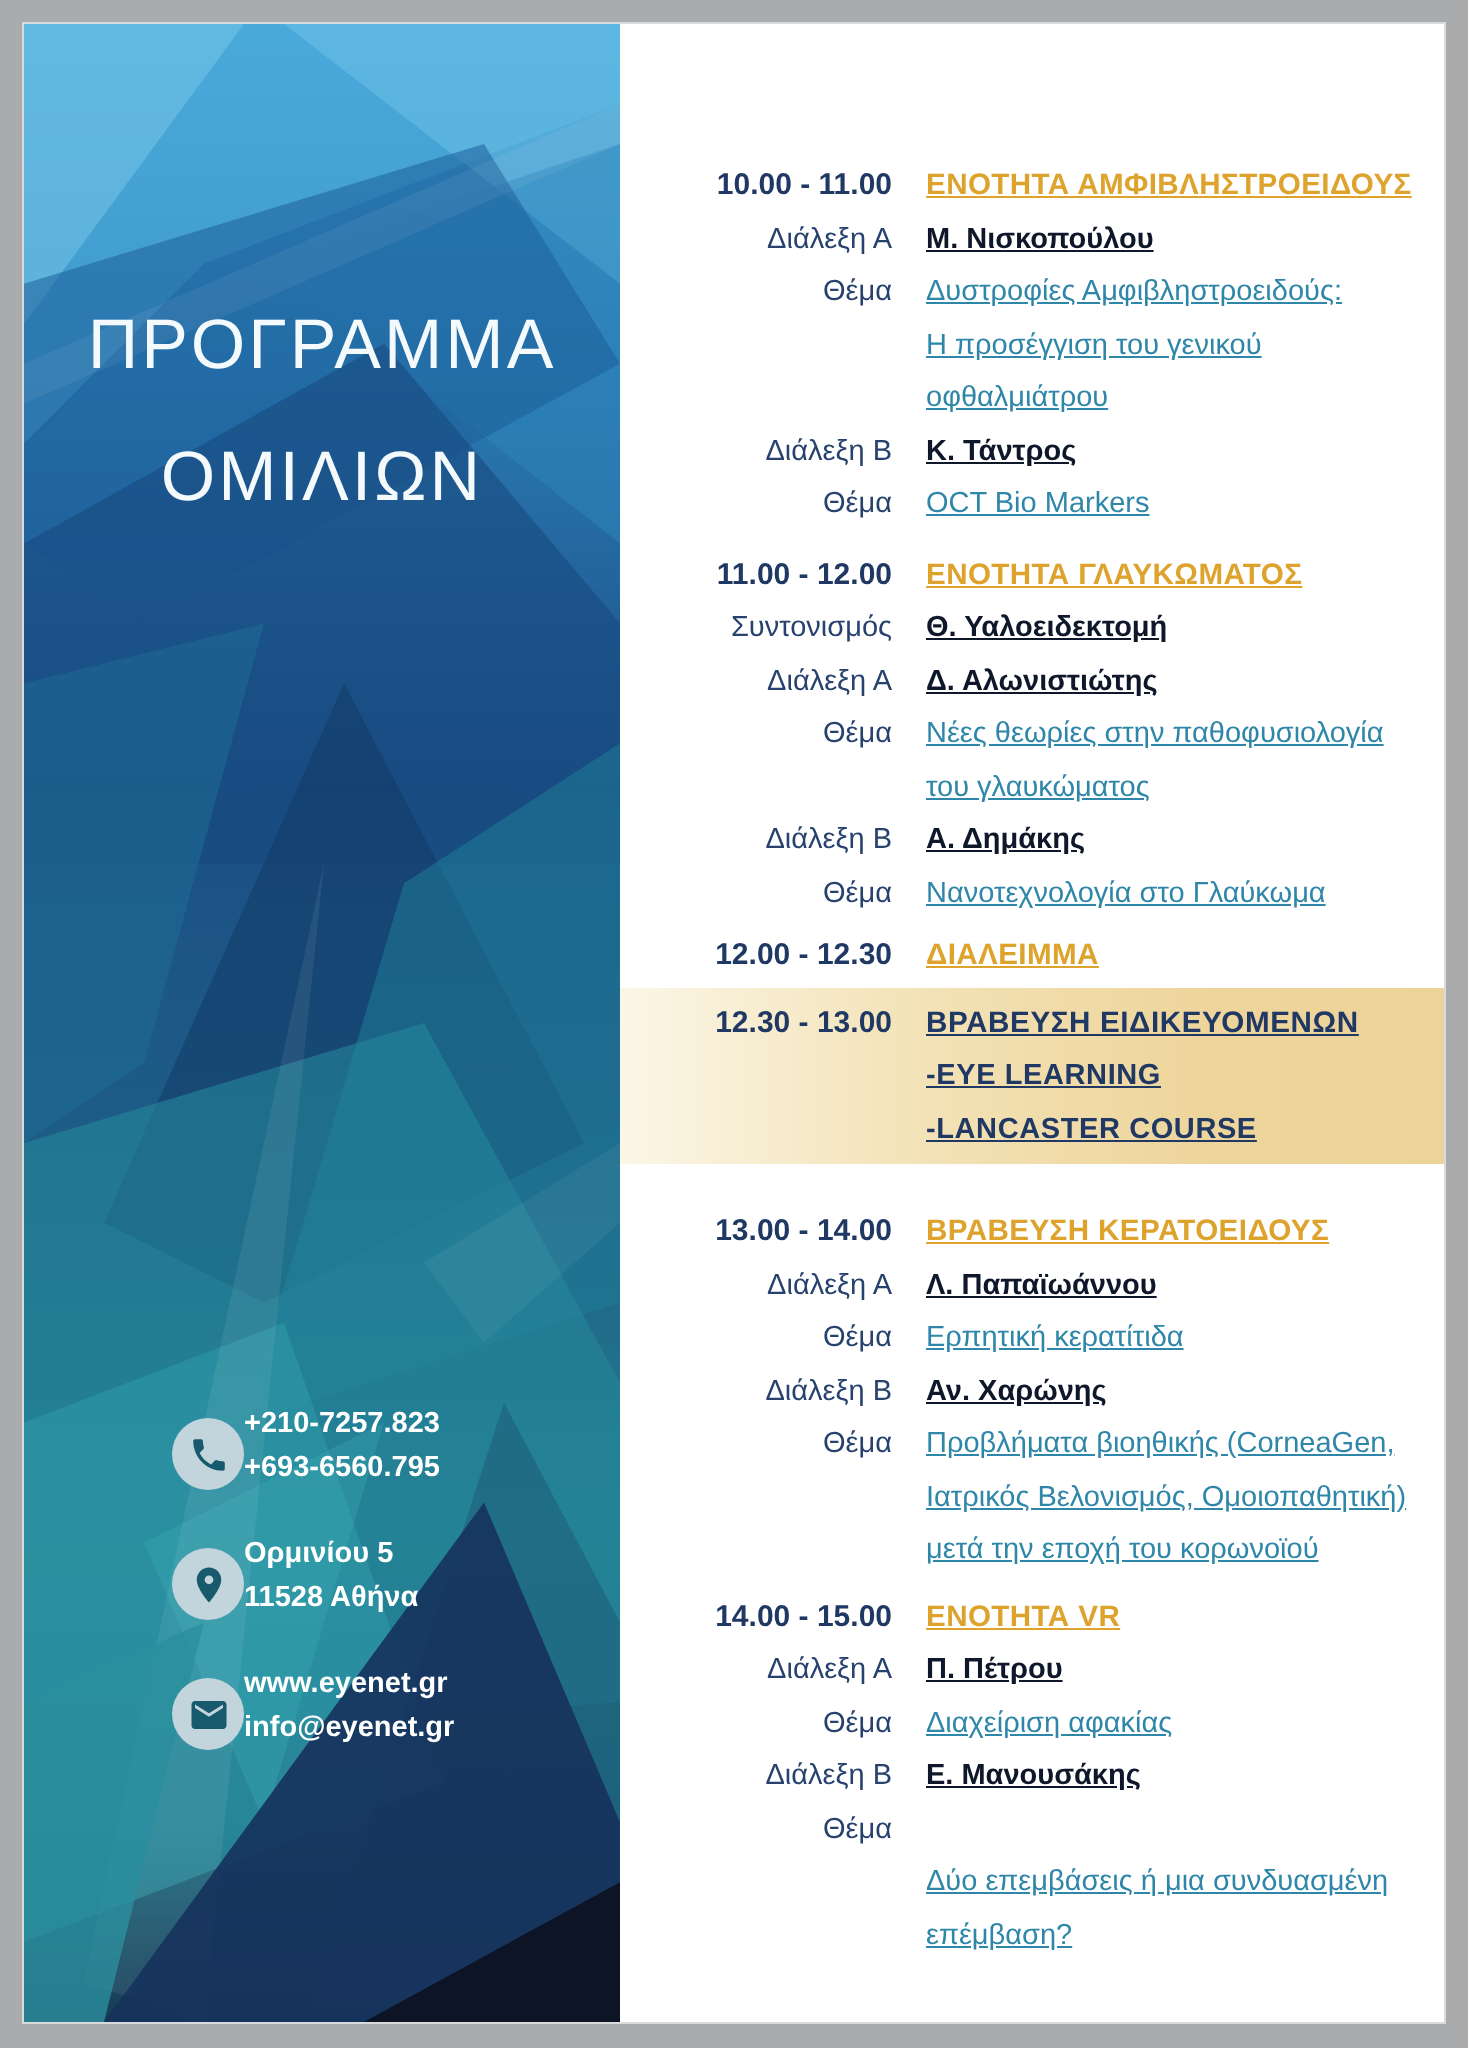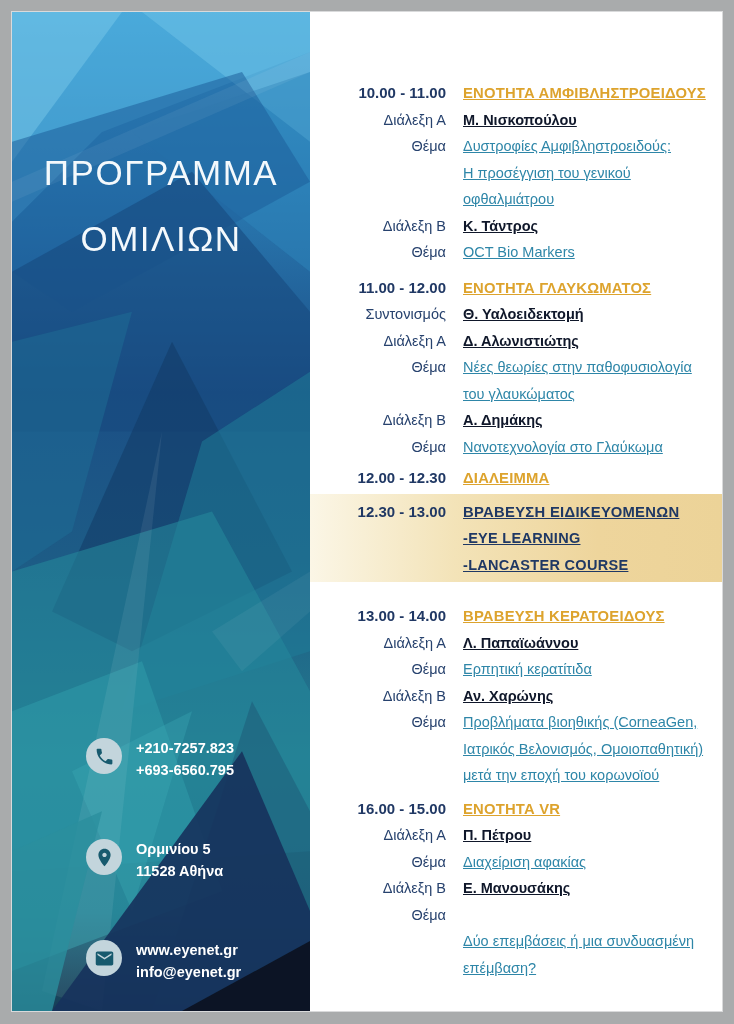--- a/index.html
+++ b/index.html
@@ -7,21 +7,21 @@
   body{font-family:"Liberation Sans","DejaVu Sans",sans-serif;}
   .poster{position:relative;width:734px;height:1024px;background:#a9abac;margin:0 auto;}
   .poster-inner{position:absolute;left:11px;top:11px;right:11px;bottom:12px;
     background:#ffffff;border:1px solid #d9dadb;overflow:hidden;}
   
   .sidebar{position:absolute;left:0;top:0;bottom:0;width:298px;overflow:hidden;background:#1b4f86;}
   .sidebar svg.bg{position:absolute;left:0;top:0;width:100%;height:100%;display:block;}
   .side-title{position:absolute;left:0;top:128px;width:100%;text-align:center;color:#f4f9fc;
     font-size:35px;font-weight:400;letter-spacing:1.5px;line-height:66px;}
   .contacts{position:absolute;left:74px;top:690px;display:flex;flex-direction:column;gap:22px;}
-  .contact{display:flex;align-items:flex-start;gap:14px;margin-top:36px;}
+  .contact{display:flex;align-items:flex-end;}
   .cicon{width:36px;height:36px;border-radius:50%;background:#c3d5dc;display:flex;
     align-items:center;justify-content:center;flex:0 0 36px;}
   .cicon svg{width:21px;height:21px;fill:#175a6e;}
   .clines{color:#ffffff;font-size:14.5px;font-weight:700;line-height:21.5px;white-space:nowrap;}
   
   .content{position:absolute;left:298px;right:0;top:0;bottom:0;background:#ffffff;padding-top:68px;}
   .session{margin:0;}
   .row{display:flex;align-items:baseline;line-height:26.5px;font-size:14.5px;}
   .cell-l{width:136px;text-align:right;flex:0 0 136px;color:#27426e;}
   .cell-r{padding-left:17px;flex:1;text-decoration:underline;}
@@ -224,21 +224,21 @@
               <div class="cell-l"></div>
               <div class="cell-r topic">Ιατρικός Βελονισμός, Ομοιοπαθητική)</div>
             </div>
             <div class="row">
               <div class="cell-l"></div>
               <div class="cell-r topic">μετά την εποχή του κορωνοϊού</div>
             </div>
           </section>
           <section class="session" style="margin-top: 7px;">
             <div class="row">
-              <div class="cell-l time">16.00 - 15.00</div>
+              <div class="cell-l time">14.00 - 15.00</div>
               <div class="cell-r sec-title">ΕΝΟΤΗΤΑ VR</div>
             </div>
             <div class="row">
               <div class="cell-l">Διάλεξη Α</div>
               <div class="cell-r speaker">Π. Πέτρου</div>
             </div>
             <div class="row">
               <div class="cell-l">Θέμα</div>
               <div class="cell-r topic">Διαχείριση αφακίας</div>
             </div>

